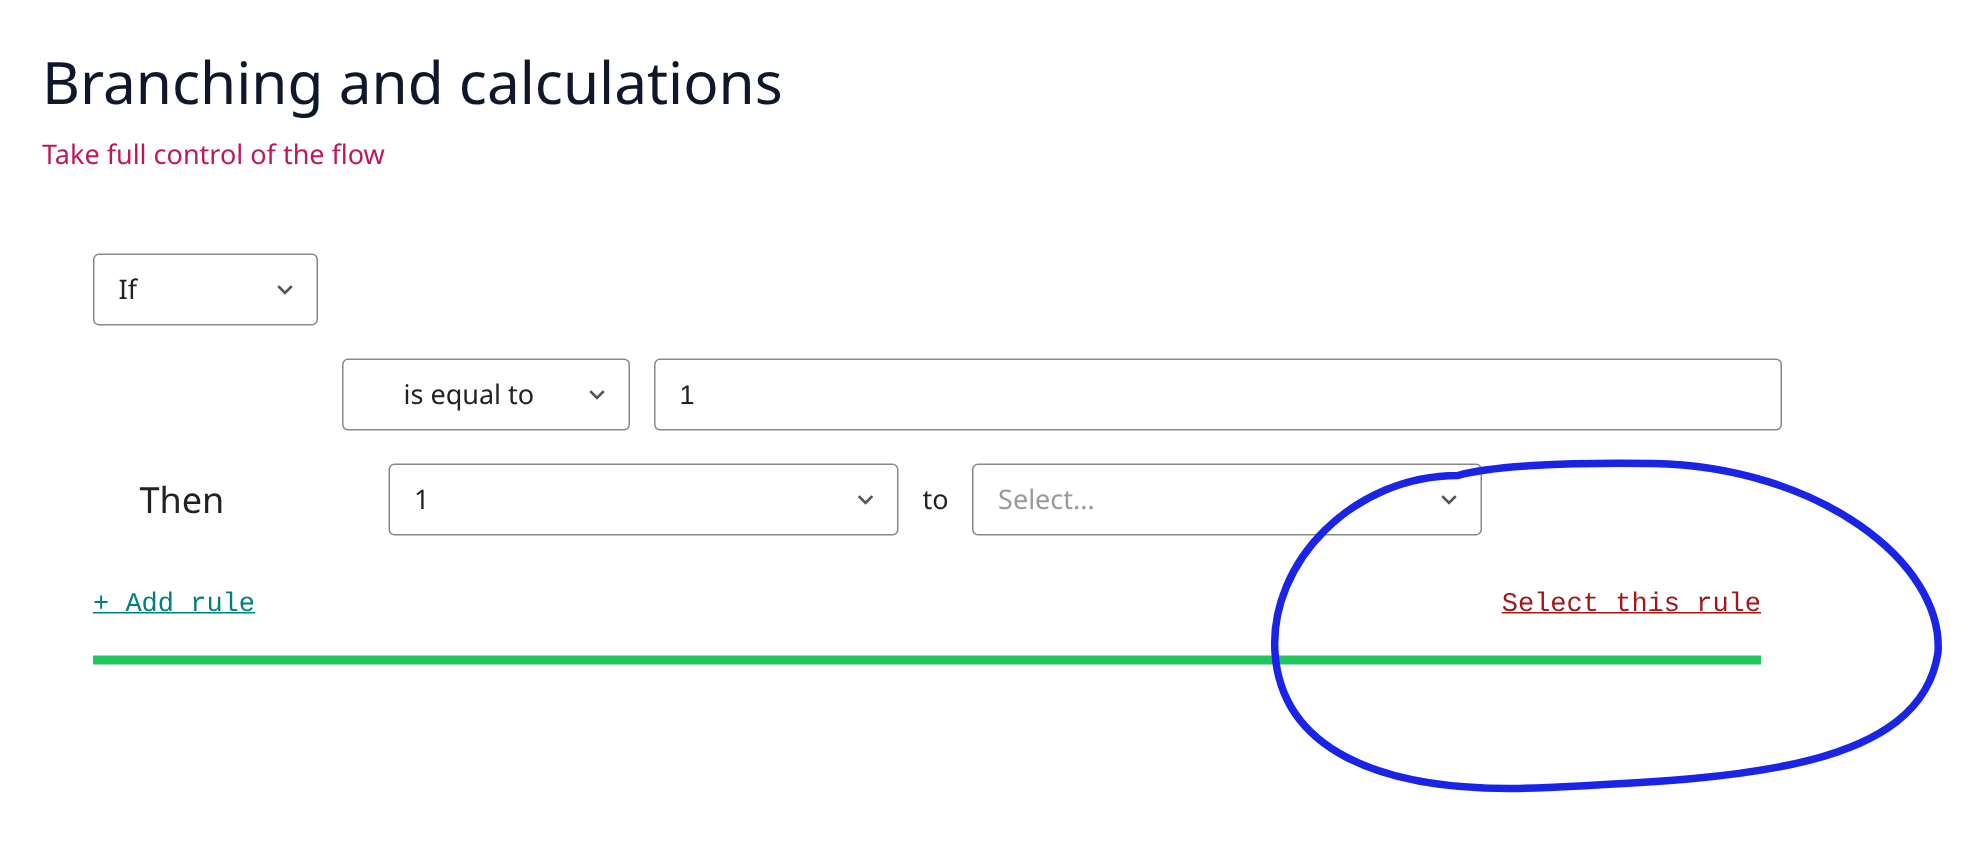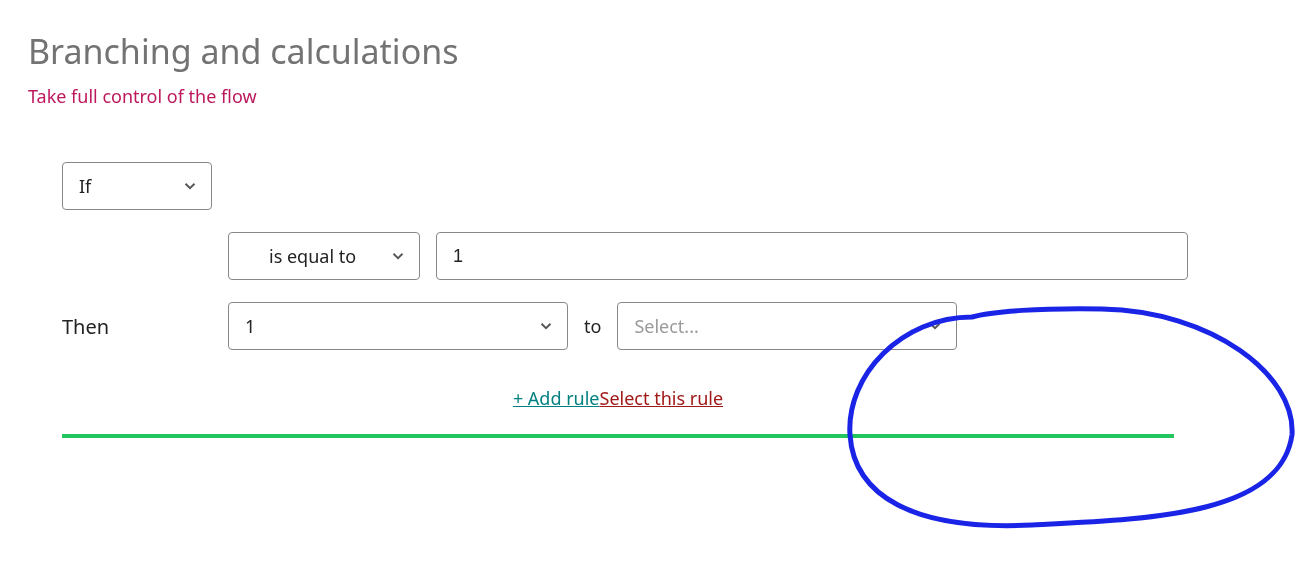--- a/index.html
+++ b/index.html
@@ -10,46 +10,47 @@
     color: #222;
     width: 1308px;
     height: 568px;
     overflow: hidden;
     position: relative;
   }
   .page {
     padding: 28px 28px 0 28px;
   }
   .title {
-    font-size: 34px;
+    font-size: 39px;
     font-weight: 400;
     margin: 0 0 10px 0;
-    color: #737373;
+    color: #0f172a;
   }
   .subtitle {
     font-size: 18px;
     color: #be185d;
     margin: 0;
   }
   .rules-panel {
     margin-top: 54px;
     margin-left: 34px;
     padding-right: 40px;
     position: relative;
   }
   .row {
     display: flex;
     align-items: center;
     gap: 16px;
   }
   .row + .row { margin-top: 22px; }
   .label-col {
     width: 150px;
-    font-size: 20px;
-    color: #222;
+    font-size: 24px;
+    color: #222;
+    margin-left: 31px;
   }
   .select {
     display: flex;
     align-items: center;
     justify-content: space-between;
     height: 48px;
     border: 1px solid #888;
     border-radius: 4px;
     background: #fff;
     padding: 0 12px 0 16px;
@@ -113,25 +114,26 @@
   .then-row {
     margin-top: 40px;
   }
   .to-word {
     font-size: 18px;
     color: #222;
   }
   .bottom-row {
     margin-top: 36px;
     display: flex;
-    justify-content: center;
+    justify-content: space-between;
     align-items: center;
     padding-bottom: 24px;
-    border-bottom: 4px solid #22c55e;
+    border-bottom: 6px solid #22c55e;
     width: 1112px;
+    font-family: Liberation Mono, monospace;
   }
   .bottom-row .link { margin-left: 0; }
   .plus {
     width: 18px; height: 18px; flex: none; color: #222;
   }
   
   .annot {
     position: absolute;
     top: 305px;
     left: 842px;

